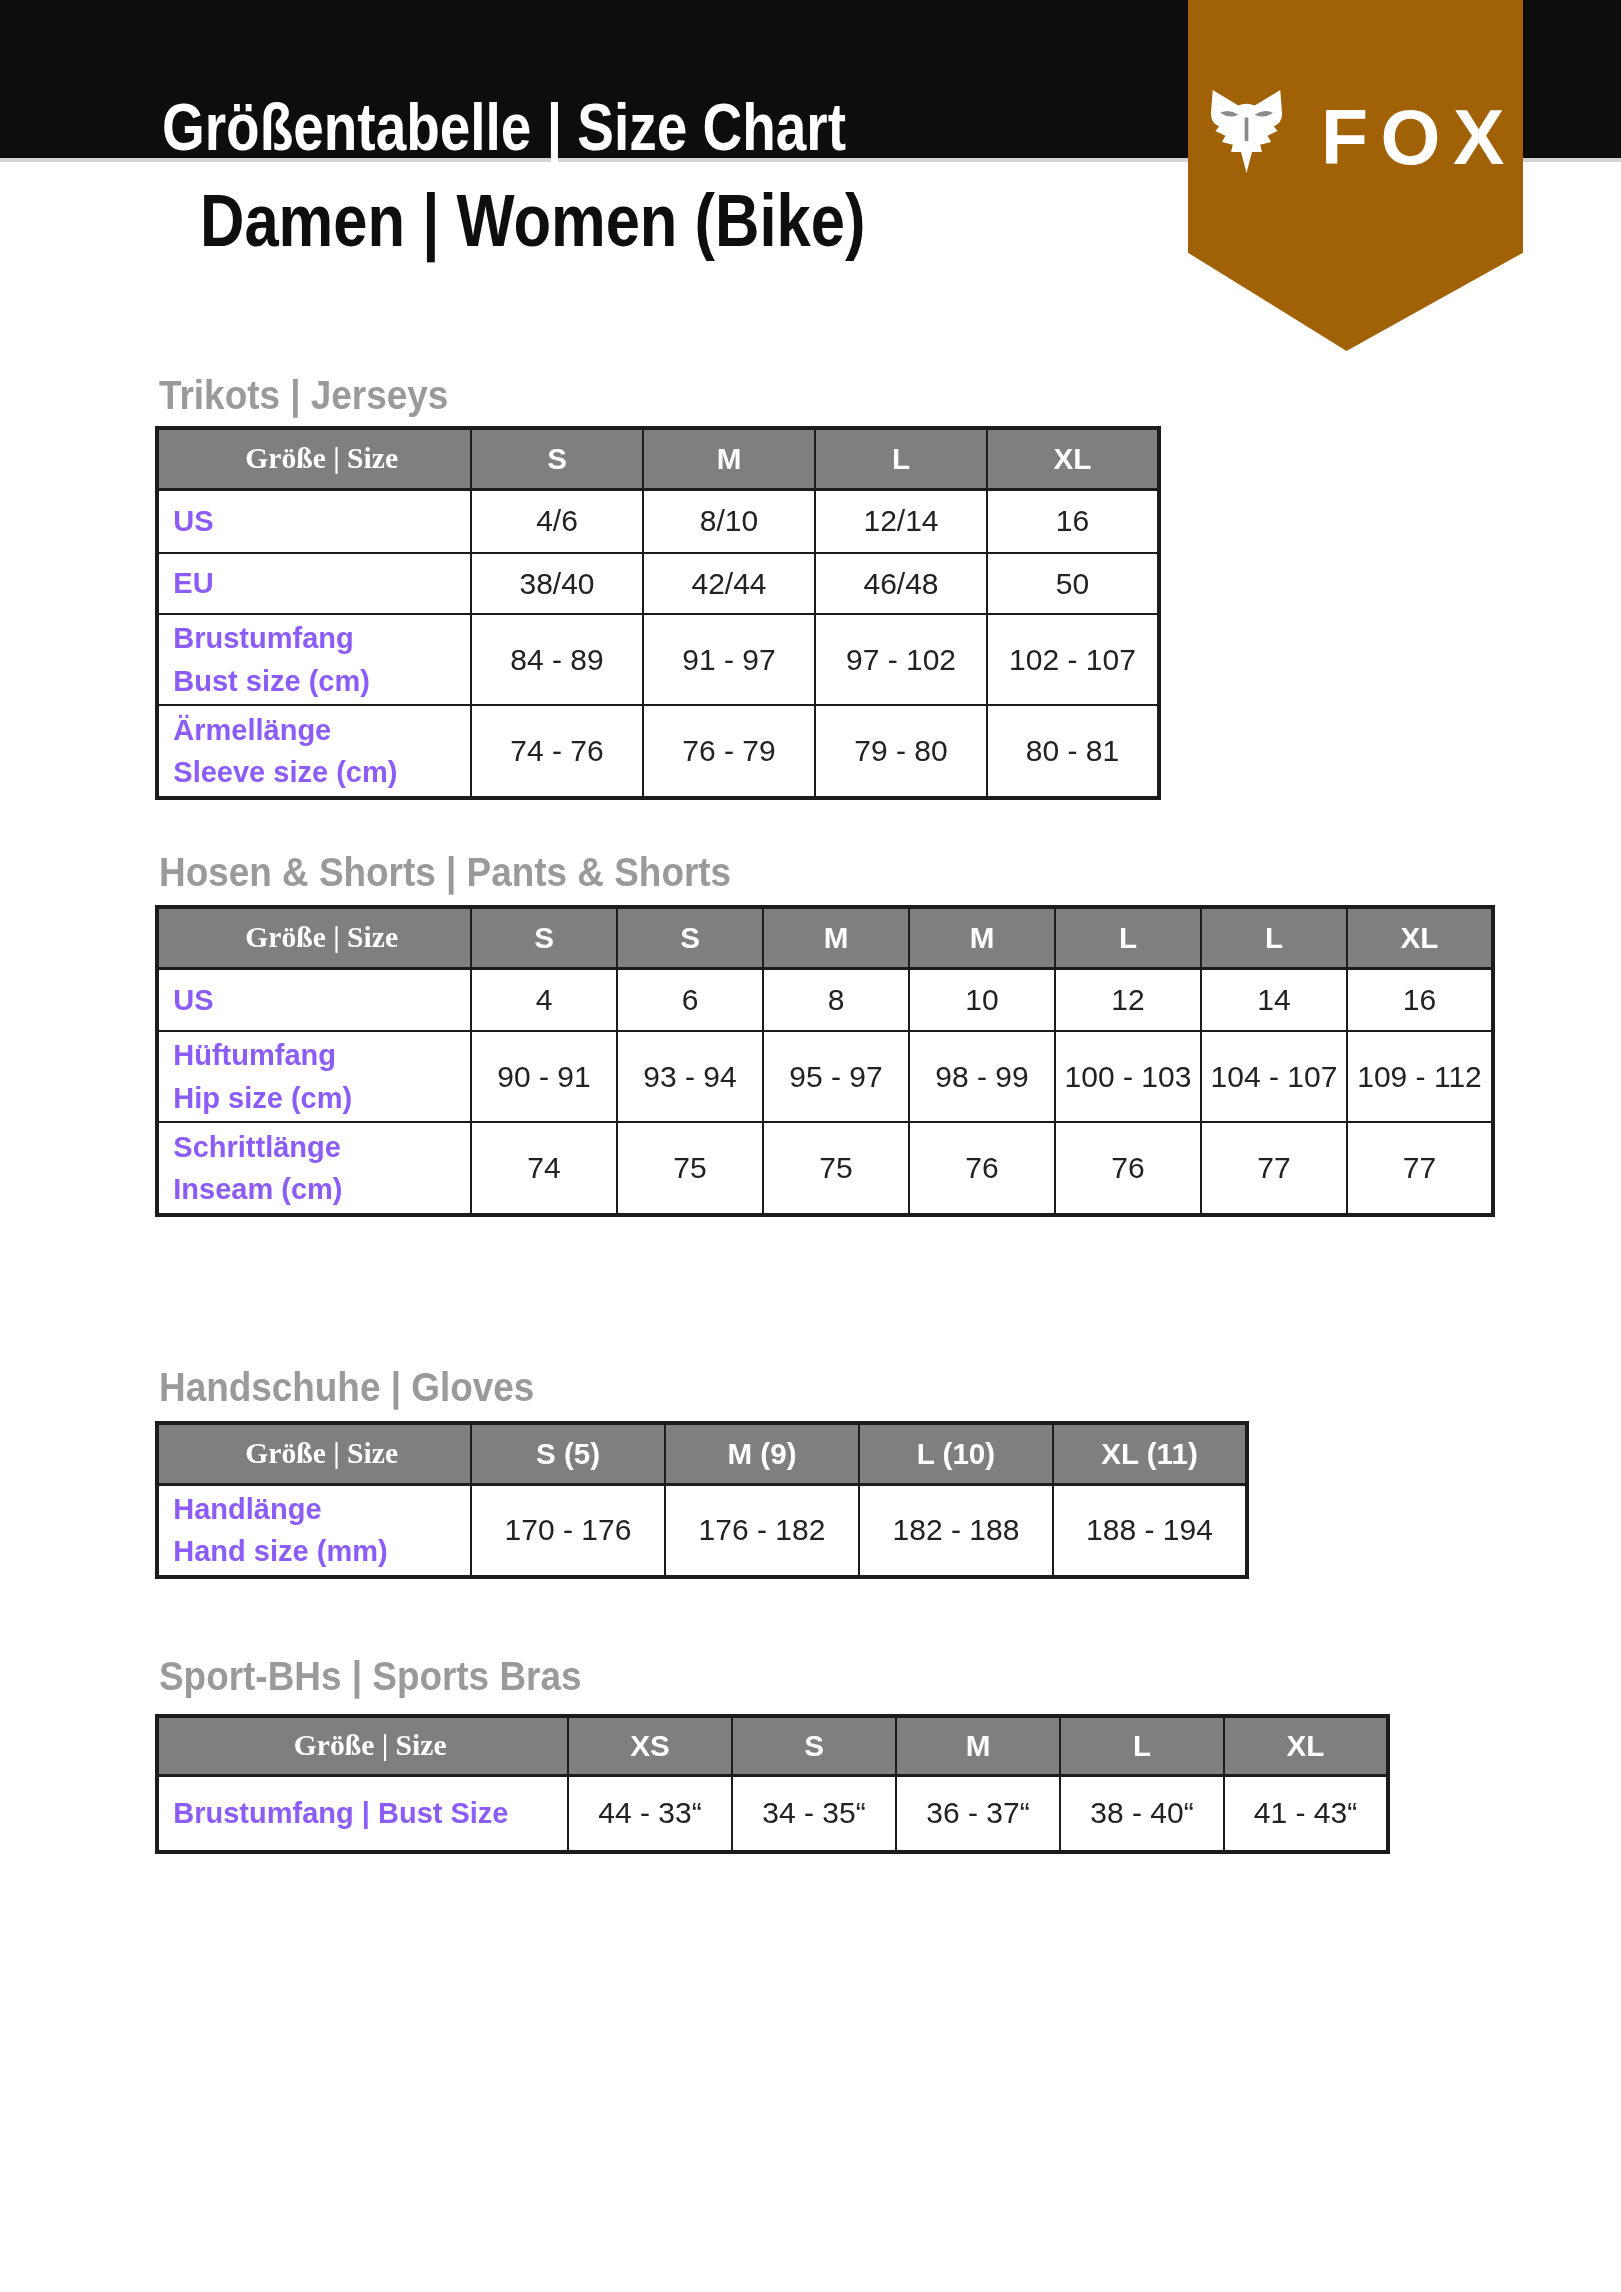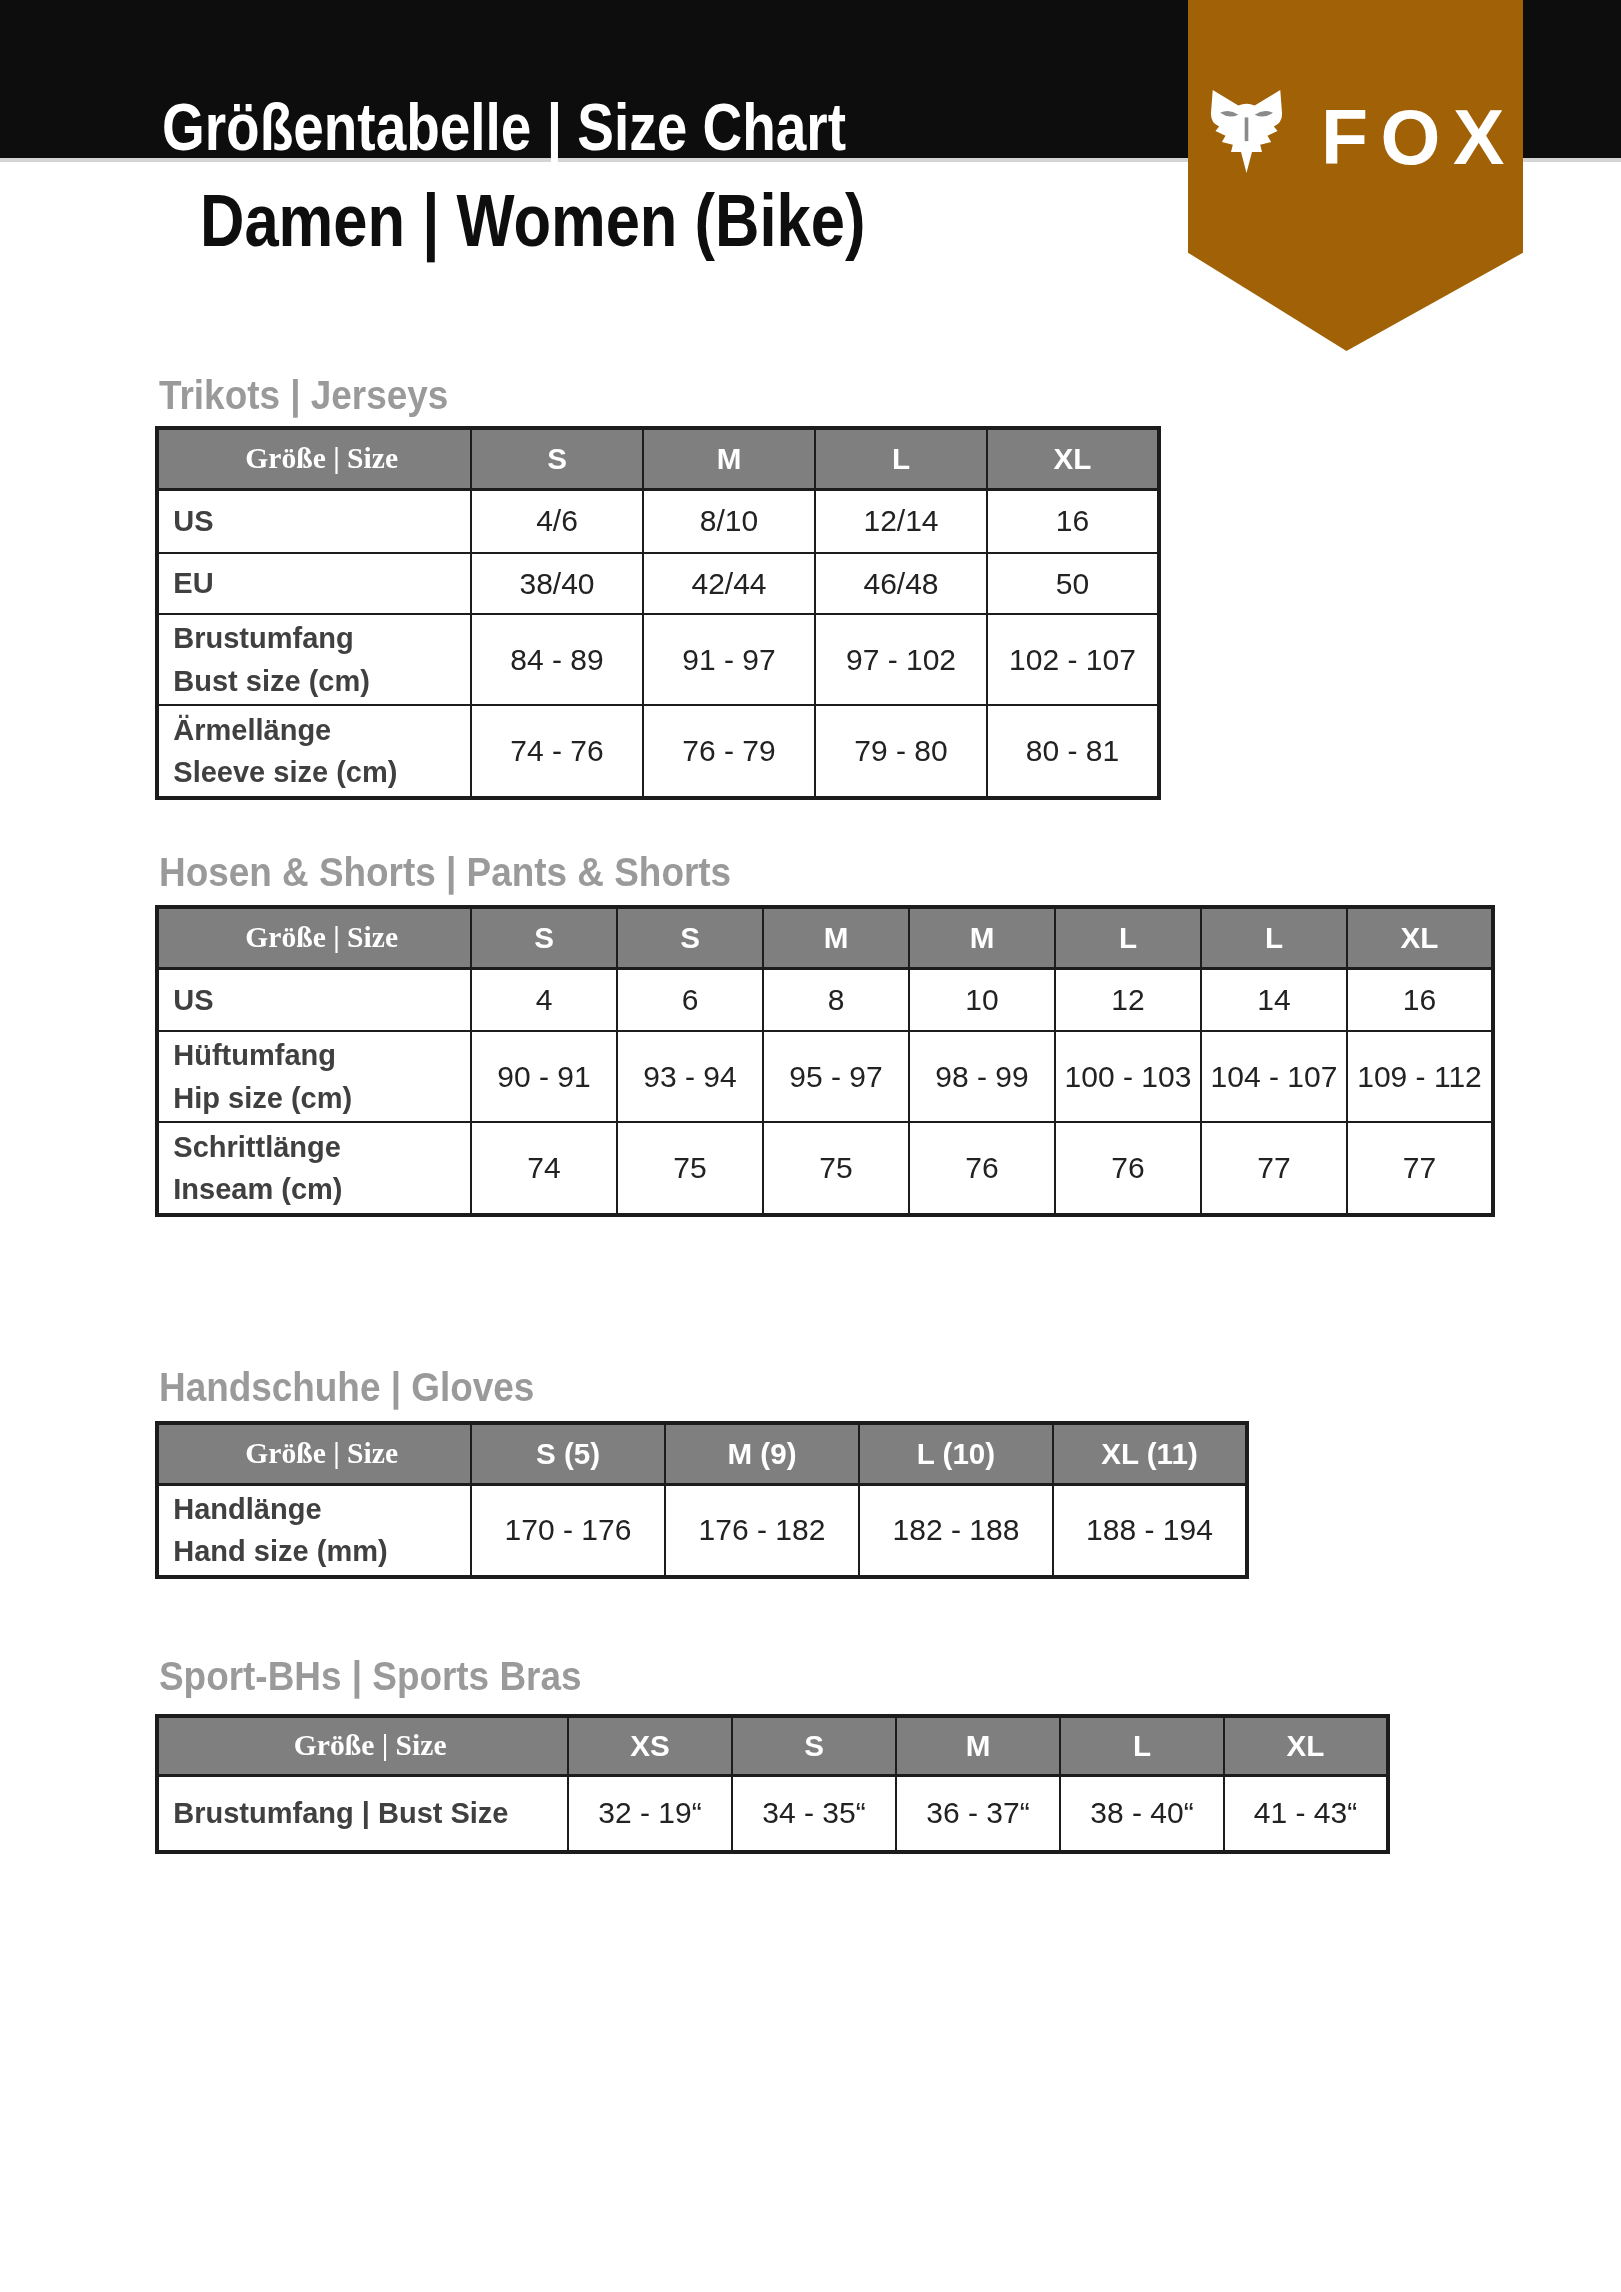--- a/index.html
+++ b/index.html
@@ -26,21 +26,21 @@
                    white-space:nowrap;transform:scaleX(.9);transform-origin:0 0;}
   #h0{left:159px;top:375px;} #h1{left:159px;top:852px;} #h2{left:159px;top:1367px;} #h3{left:159px;top:1656px;}
 
   
   table.size{position:absolute;border-collapse:collapse;table-layout:fixed;background:#fff;
              border:4.5px solid #1c1c1c;}
   table.size th,table.size td{border:2.7px solid #1c1c1c;padding:0;overflow:hidden;vertical-align:middle;}
   table.size tr.hrow th{background:#7f7f7f;color:#ffffff;font-size:29.6px;font-weight:700;
                         text-align:center;border-bottom-width:3.6px;}
   table.size th.corner{text-align:left;padding-left:14.3px;font-family:Liberation Serif, serif;}
-  table.size td.label{font-size:29px;font-weight:700;color:#404040;text-align:left;padding-left:14.3px;
+  table.size td.label{font-size:29px;font-weight:700;color:#8b5cf6;text-align:left;padding-left:14.3px;
                       line-height:1.45;white-space:pre-line;}
   table.size td.val{font-size:30px;font-weight:400;color:#222222;text-align:center;}
   #t0{left:155px;top:426px;width:1002px;}
   #t1{left:155px;top:905px;width:1336px;}
   #t2{left:155px;top:1421px;width:1092px;}
   #t3{left:155px;top:1714px;width:1231px;}
 
   
   .footbar-edge{position:absolute;left:0;top:2250px;width:1621px;height:3.6px;background:#d4d4d4;}
   .footbar{position:absolute;left:0;top:2253px;width:1621px;height:39px;background:#0d0d0d;}
@@ -216,21 +216,21 @@
         <tr class="hrow" style="height:59px">
       <th class="corner">Größe | Size</th>
       <th>XS</th>
       <th>S</th>
       <th>M</th>
       <th>L</th>
       <th>XL</th>
     </tr>
     <tr style="height:77px">
       <td class="label">Brustumfang | Bust Size</td>
-      <td class="val">32 - 19“</td>
+      <td class="val">44 - 33“</td>
       <td class="val">34 - 35“</td>
       <td class="val">36 - 37“</td>
       <td class="val">38 - 40“</td>
       <td class="val">41 - 43“</td>
     </tr>
   </tbody>
     </table>
 
   <div class="footbar-edge"></div>
   <div class="footbar"></div>

